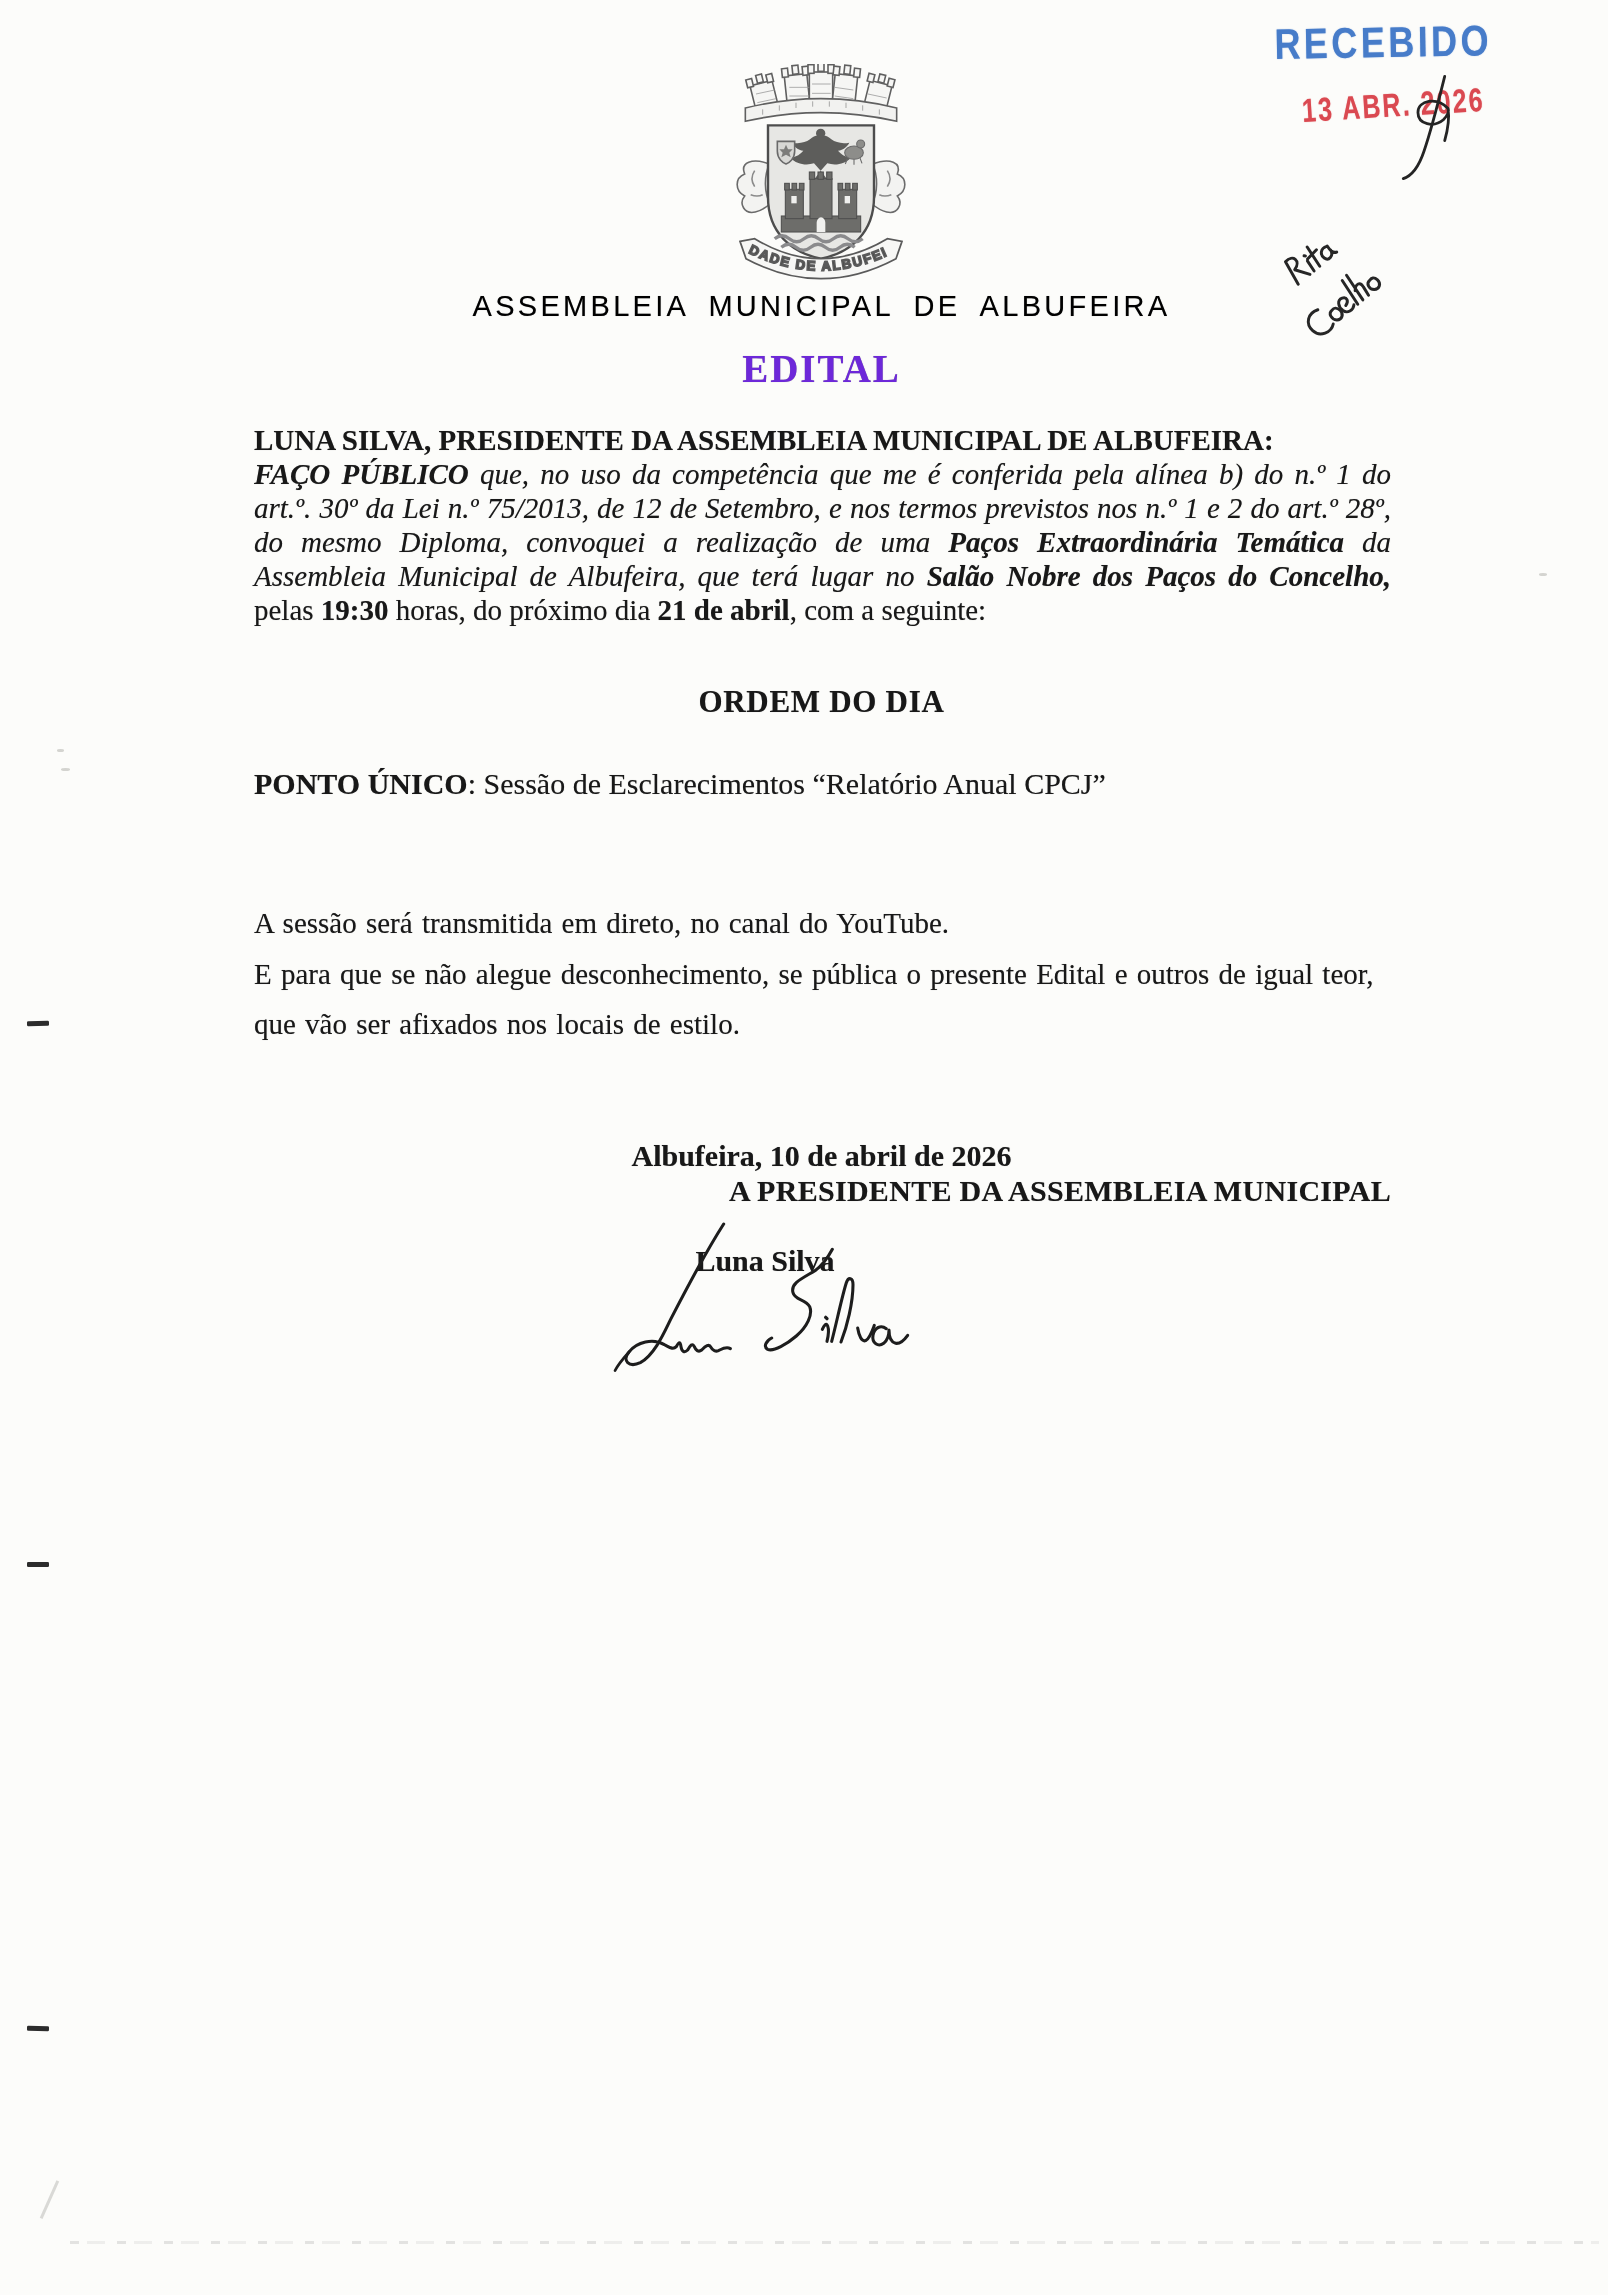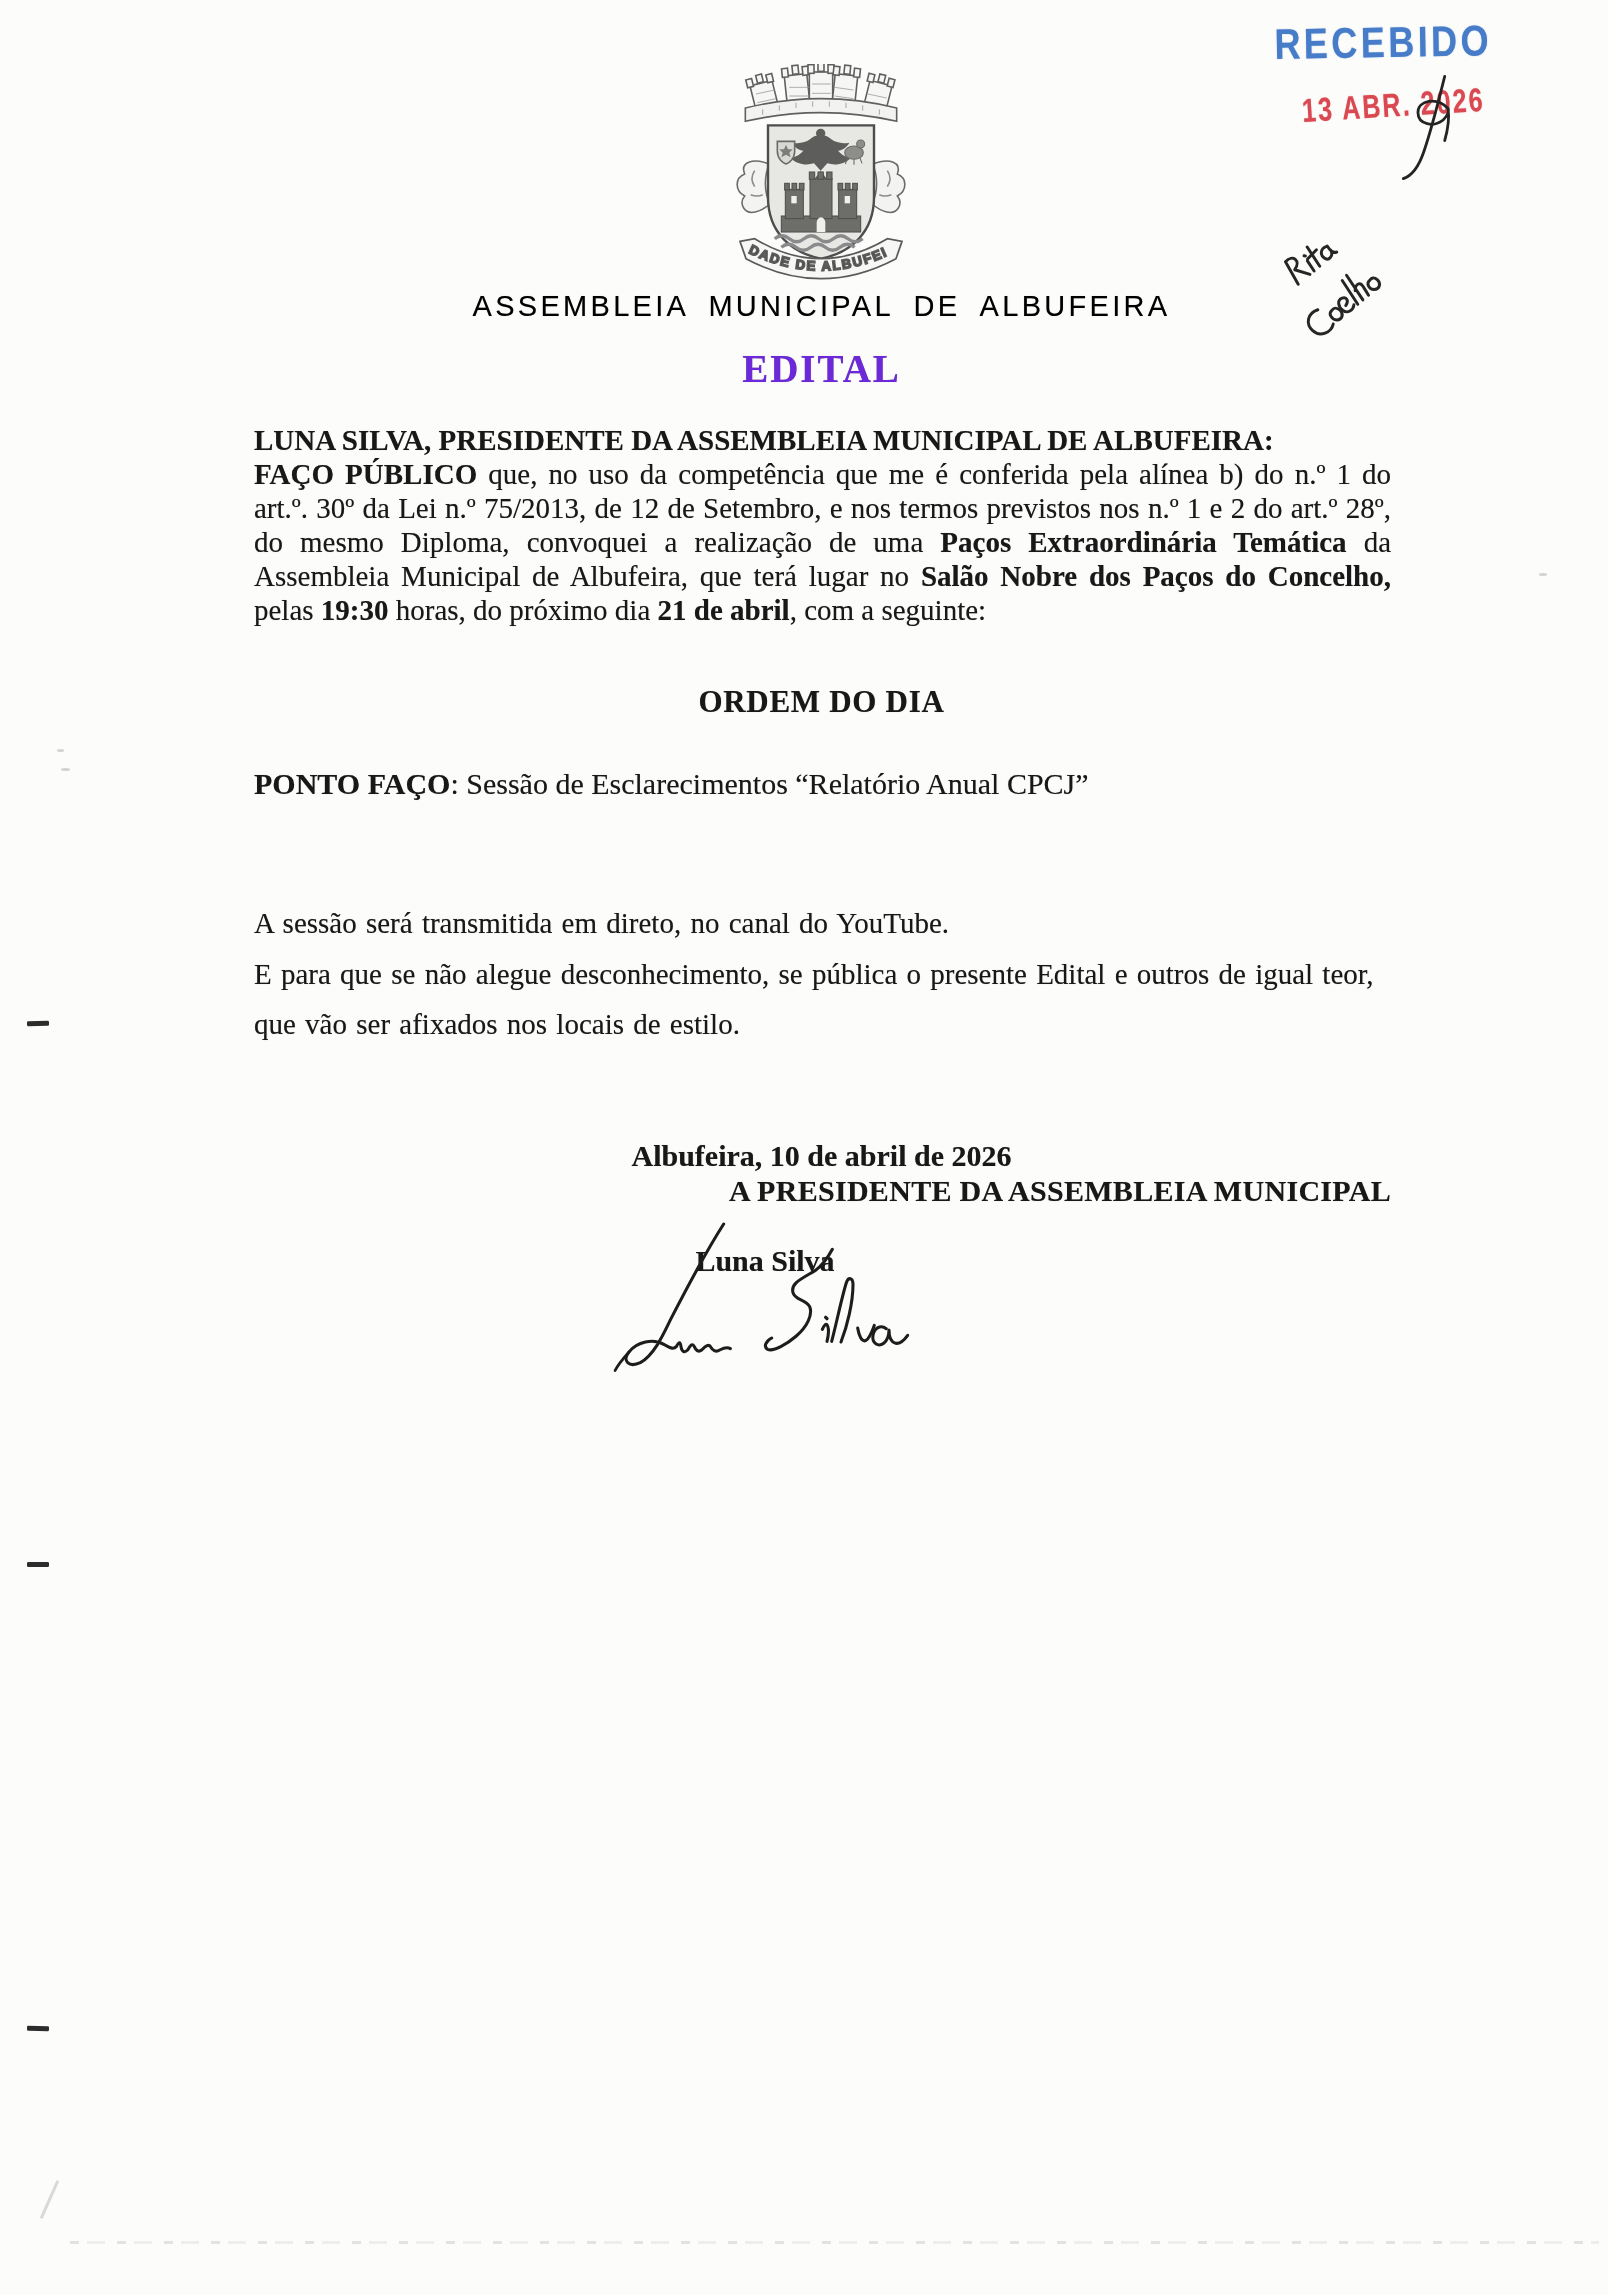--- a/index.html
+++ b/index.html
@@ -25,21 +25,21 @@
     top:346px;
     font-size:39px;font-weight:700;letter-spacing:2px;
     color:#6d28d9;
   }
   
   .body-block{
     left:254px;top:423px;width:1137px;
     font-size:29px;line-height:34px;
   }
   .body-block .line{white-space:nowrap;}
-  .body-block .line.just{text-align:justify;text-align-last:justify;}
+  .body-block .line.just{text-align:justify;text-align-last:justify;font-style:italic;}
   .b{font-weight:700;text-align:center;}
   .order-heading{
     top:684px;
     font-size:31px;font-weight:700;letter-spacing:0.7px;
   }
   .agenda-line{
     left:254px;top:767px;width:1269px;
     font-size:30px;white-space:nowrap;
   }
   .note-line{
@@ -206,21 +206,21 @@
   <div class="abs body-block ink">
     <div class="line"><span class="b">LUNA SILVA, PRESIDENTE DA ASSEMBLEIA MUNICIPAL DE ALBUFEIRA:</span></div>
     <div class="line just"><span class="b">FAÇO PÚBLICO</span><span> que, no uso da competência que me é conferida pela alínea b) do n.º 1 do</span></div>
     <div class="line just"><span>art.º. 30º da Lei n.º 75/2013, de 12 de Setembro, e nos termos previstos nos n.º 1 e 2 do art.º 28º,</span></div>
     <div class="line just"><span>do mesmo Diploma, convoquei a realização de uma </span><span class="b">Paços Extraordinária Temática</span><span> da</span></div>
     <div class="line just"><span>Assembleia Municipal de Albufeira, que terá lugar no </span><span class="b">Salão Nobre dos Paços do Concelho,</span></div>
     <div class="line"><span>pelas </span><span class="b">19:30</span><span> horas, do próximo dia </span><span class="b">21 de abril</span><span>, com a seguinte:</span></div>
   </div>
 
   <div class="abs centercol order-heading ink">ORDEM DO DIA</div>
-  <div class="abs agenda-line ink"><span class="b">PONTO FAÇO</span><span>: Sessão de Esclarecimentos “Relatório Anual CPCJ”</span></div>
+  <div class="abs agenda-line ink"><span class="b">PONTO ÚNICO</span><span>: Sessão de Esclarecimentos “Relatório Anual CPCJ”</span></div>
 
   <div class="abs note-line note-1 ink">A sessão será transmitida em direto, no canal do YouTube.</div>
   <div class="abs note-line note-2 ink">E para que se não alegue desconhecimento, se pública o presente Edital e outros de igual teor,</div>
   <div class="abs note-line note-3 ink">que vão ser afixados nos locais de estilo.</div>
 
   <div class="abs centercol closing-line place-date ink">Albufeira, 10 de abril de 2026</div>
   <div class="abs centercol closing-line role-line ink">A PRESIDENTE DA ASSEMBLEIA MUNICIPAL</div>
   <div class="abs printed-name ink">Luna Silva</div>
 
   <svg class="abs" role="img" style="left:601px;top:1196px;" width="468" height="200" viewBox="0 0 700 300" aria-label="Luna Silva">

